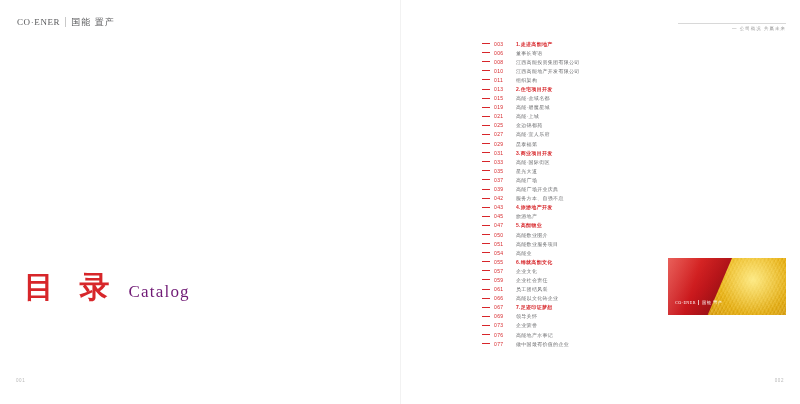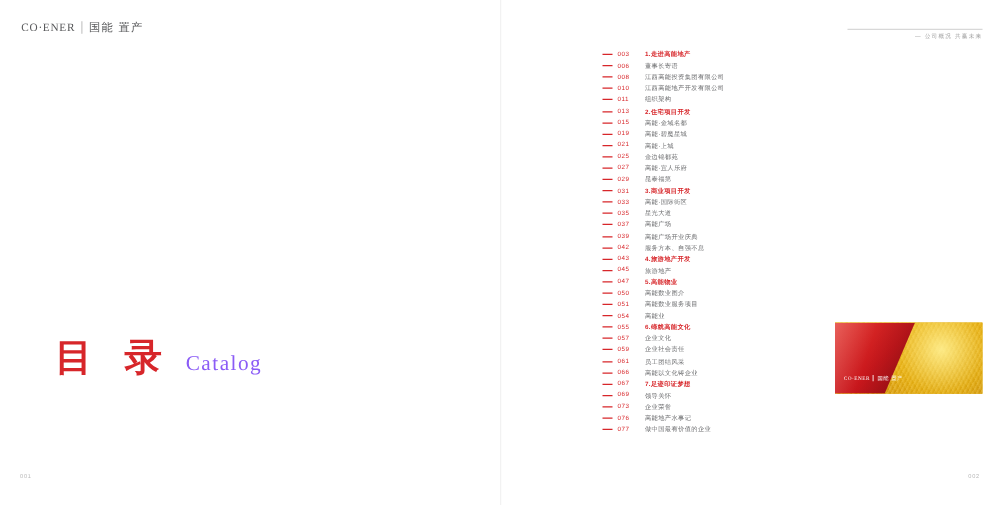--- a/index.html
+++ b/index.html
@@ -55,36 +55,36 @@
     margin: 0 5px;
   }
   .logo-cn {
     font-size: 9px;
     color: #58595b;
     letter-spacing: 1px;
     white-space: nowrap;
   }
   .catalog-block {
     position: absolute;
-    left: 44px;
+    left: 24px;
     top: 272px;
     display: flex;
     align-items: baseline;
   }
   .catalog-cn {
     font-size: 30px;
     color: #d7262a;
     letter-spacing: 9px;
     font-weight: bold;
     font-family: "Liberation Serif", serif;
     line-height: 1;
   }
   .catalog-en {
     font-size: 17px;
-    color: #8b5cf6;
+    color: #701a75;
     letter-spacing: 1.2px;
     margin-left: 10px;
     font-family: "Liberation Serif", serif;
     line-height: 1;
   }
   .page-num-left {
     position: absolute;
     left: 16px;
     bottom: 21px;
     font-size: 4.5px;

